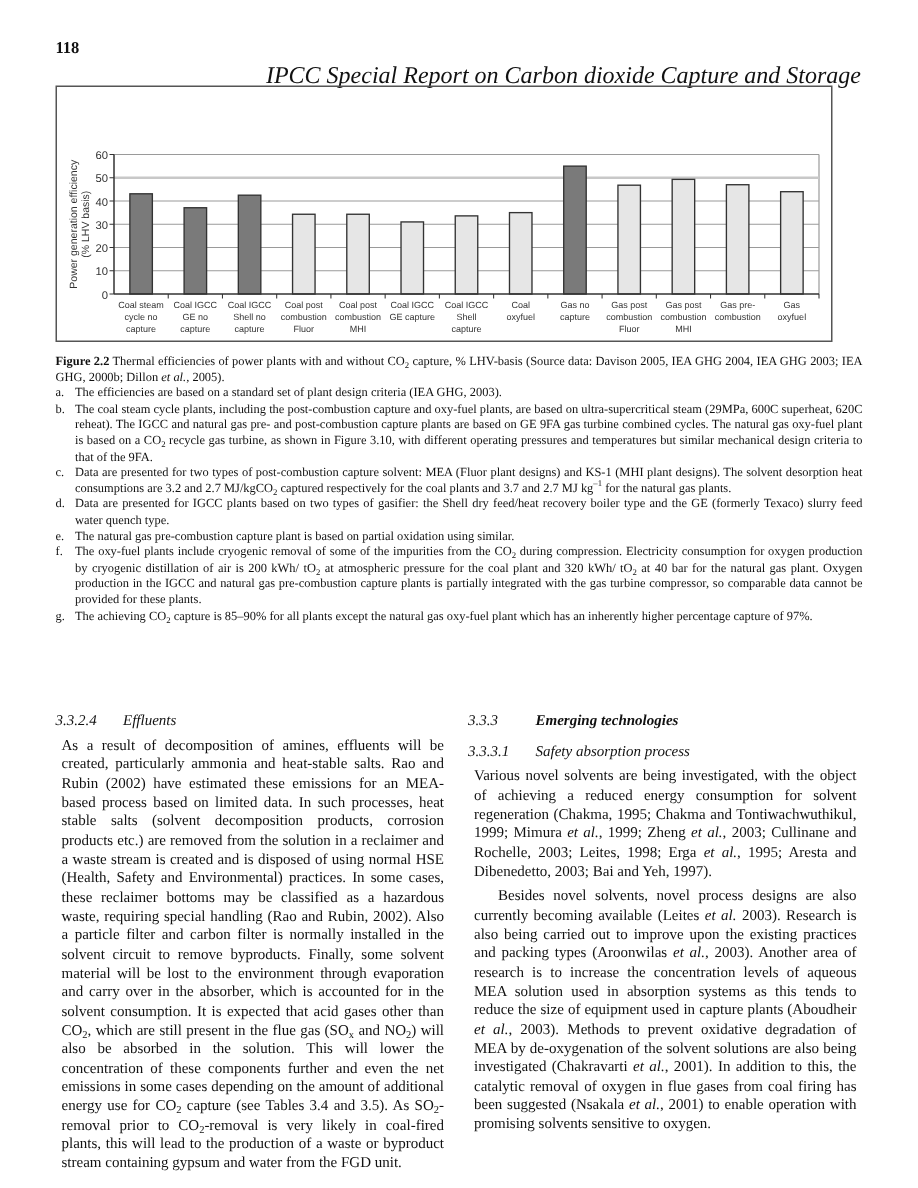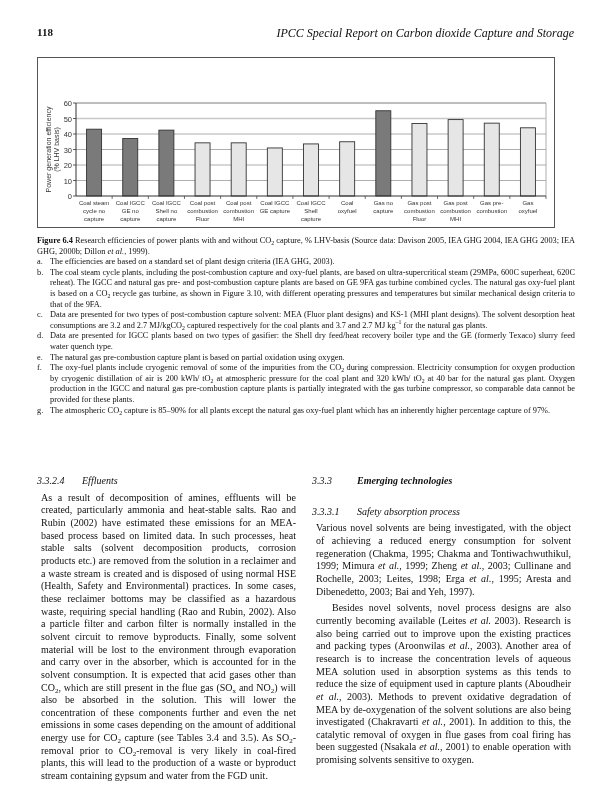--- a/index.html
+++ b/index.html
@@ -1,38 +1,38 @@
 <!DOCTYPE html>
 <html><head>
 <meta charset="utf-8">
 <style>
   html, body { margin: 0; padding: 0; background: #ffffff; }
   body { width: 612px; height: 792px; position: relative; overflow: hidden;
          font-family: "Liberation Serif", "DejaVu Serif", serif; color: #111; }
   .running-head { position: absolute; top: 26px; left: 37px; right: 38px; height: 14px; text-decoration: underline; }
   .page-number { position: absolute; left: 0; top: 0; font-weight: bold; font-size: 11px; }
-  .report-title { position: absolute; right: 0; top: 0; font-style: italic; font-size: 12px; }
+  .report-title { position: absolute; right: 0; top: 16px; font-style: italic; font-size: 16px; }
 
   .figure-frame { position: absolute; left: 37px; top: 57px; width: 518px; height: 171px;
                   border: 1px solid #555; box-sizing: border-box; }
   #chart { position: absolute; left: 0; top: 0; }
   #chart text { font-family: "Liberation Sans", "DejaVu Sans", sans-serif; fill: #333; }
 
   .caption { position: absolute; left: 37px; top: 236px; width: 538px; font-size: 8.3px; line-height: 10.6px; text-align: justify; }
   .caption b { font-weight: bold; }
   .notes { list-style: none; margin: 0; padding: 0; }
   .note { position: relative; padding-left: 13px; text-align: justify; }
   .note-letter { position: absolute; left: 0; top: 0; }
 
   .col { position: absolute; top: 475px; width: 263px; font-size: 10px; line-height: 12.65px; text-align: justify; }
   .col-left { left: 37px; }
   .col-right { left: 312px; }
   .subhead-italic { font-style: italic; display: block; }
   .subhead-italic .num { display: inline-block; width: 45px; }
-  .section-head { font-weight: bold; font-style: italic; display: block; margin-bottom: 18px; }
+  .section-head { font-weight: bold; font-style: italic; display: block; margin-bottom: 8px; }
   .section-head .num { display: inline-block; width: 45px; font-style: italic; font-weight: normal; }
   .para { margin: 4px; }
   .indent { text-indent: 16px; }
   sub { font-size: 70%; vertical-align: -2px; line-height: 0; }
   sup { font-size: 70%; vertical-align: 4px; line-height: 0; }
   em { font-style: italic; }
 </style>
 </head>
 <body>
 
@@ -134,30 +134,30 @@
         <text x="453.7692307692308" y="155" font-size="6" text-anchor="middle">combustion</text>
         <text x="489.9230769230769" y="147" font-size="6" text-anchor="middle">Gas</text>
         <text x="489.9230769230769" y="155" font-size="6" text-anchor="middle">oxyfuel</text>
         <text x="0" y="0" font-size="7" text-anchor="middle" transform="translate(13,91.5) rotate(-90)"><tspan x="0" dy="0">Power generation efficiency</tspan><tspan x="0" dy="8">(% LHV basis)</tspan></text>
       </g>
   </svg>
 </div>
 
 <div class="caption">
   <div>
-    <b>Figure 6.4</b><span> Research efficiencies of power plants with and without CO</span><sub>2</sub><span> capture, % LHV-basis (Source data: Davison 2005, IEA GHG 2004, IEA GHG 2003; IEA GHG, 2000b; Dillon </span><em>et al.</em><span>, 1999).</span>
+    <b>Figure 2.2</b><span> Thermal efficiencies of power plants with and without CO</span><sub>2</sub><span> capture, % LHV-basis (Source data: Davison 2005, IEA GHG 2004, IEA GHG 2003; IEA GHG, 2000b; Dillon </span><em>et al.</em><span>, 2005).</span>
   </div>
   <ul class="notes" id="notes">
       <li class="note"><span class="note-letter">a.</span><span>The efficiencies are based on a standard set of plant design criteria (IEA GHG, 2003).</span></li>
       <li class="note"><span class="note-letter">b.</span><span>The coal steam cycle plants, including the post-combustion capture and oxy-fuel plants, are based on ultra-supercritical steam (29MPa, 600C superheat, 620C reheat). The IGCC and natural gas pre- and post-combustion capture plants are based on GE 9FA gas turbine combined cycles. The natural gas oxy-fuel plant is based on a CO</span><sub>2</sub><span> recycle gas turbine, as shown in Figure 3.10, with different operating pressures and temperatures but similar mechanical design criteria to that of the 9FA.</span></li>
       <li class="note"><span class="note-letter">c.</span><span>Data are presented for two types of post-combustion capture solvent: MEA (Fluor plant designs) and KS-1 (MHI plant designs). The solvent desorption heat consumptions are 3.2 and 2.7 MJ/kgCO</span><sub>2</sub><span> captured respectively for the coal plants and 3.7 and 2.7 MJ kg</span><sup>–1</sup><span> for the natural gas plants.</span></li>
       <li class="note"><span class="note-letter">d.</span><span>Data are presented for IGCC plants based on two types of gasifier: the Shell dry feed/heat recovery boiler type and the GE (formerly Texaco) slurry feed water quench type.</span></li>
-      <li class="note"><span class="note-letter">e.</span><span>The natural gas pre-combustion capture plant is based on partial oxidation using oxygen.</span></li>
+      <li class="note"><span class="note-letter">e.</span><span>The natural gas pre-combustion capture plant is based on partial oxidation using similar.</span></li>
       <li class="note"><span class="note-letter">f.</span><span>The oxy-fuel plants include cryogenic removal of some of the impurities from the CO</span><sub>2</sub><span> during compression. Electricity consumption for oxygen production by cryogenic distillation of air is 200 kWh/ tO</span><sub>2</sub><span> at atmospheric pressure for the coal plant and 320 kWh/ tO</span><sub>2</sub><span> at 40 bar for the natural gas plant. Oxygen production in the IGCC and natural gas pre-combustion capture plants is partially integrated with the gas turbine compressor, so comparable data cannot be provided for these plants.</span></li>
-      <li class="note"><span class="note-letter">g.</span><span>The atmospheric CO</span><sub>2</sub><span> capture is 85–90% for all plants except the natural gas oxy-fuel plant which has an inherently higher percentage capture of 97%.</span></li>
+      <li class="note"><span class="note-letter">g.</span><span>The achieving CO</span><sub>2</sub><span> capture is 85–90% for all plants except the natural gas oxy-fuel plant which has an inherently higher percentage capture of 97%.</span></li>
     </ul>
 </div>
 
 <div class="col col-left">
   <span class="subhead-italic"><span class="num">3.3.2.4</span><span>Effluents</span></span>
   <p class="para" id="left-para"><span>As a result of decomposition of amines, effluents will be created, particularly ammonia and heat-stable salts. Rao and Rubin (2002) have estimated these emissions for an MEA-based process based on limited data. In such processes, heat stable salts (solvent decomposition products, corrosion products etc.) are removed from the solution in a reclaimer and a waste stream is created and is disposed of using normal HSE (Health, Safety and Environmental) practices. In some cases, these reclaimer bottoms may be classified as a hazardous waste, requiring special handling (Rao and Rubin, 2002). Also a particle filter and carbon filter is normally installed in the solvent circuit to remove byproducts. Finally, some solvent material will be lost to the environment through evaporation and carry over in the absorber, which is accounted for in the solvent consumption. It is expected that acid gases other than CO</span><sub>2</sub><span>, which are still present in the flue gas (SO</span><sub>x</sub><span> and NO</span><sub>2</sub><span>) will also be absorbed in the solution. This will lower the concentration of these components further and even the net emissions in some cases depending on the amount of additional energy use for CO</span><sub>2</sub><span> capture (see Tables 3.4 and 3.5). As SO</span><sub>2</sub><span>-removal prior to CO</span><sub>2</sub><span>-removal is very likely in coal-fired plants, this will lead to the production of a waste or byproduct stream containing gypsum and water from the FGD unit.</span></p>
 </div>
 
 <div class="col col-right">
   <span class="section-head"><span class="num">3.3.3</span><span>Emerging technologies</span></span>

